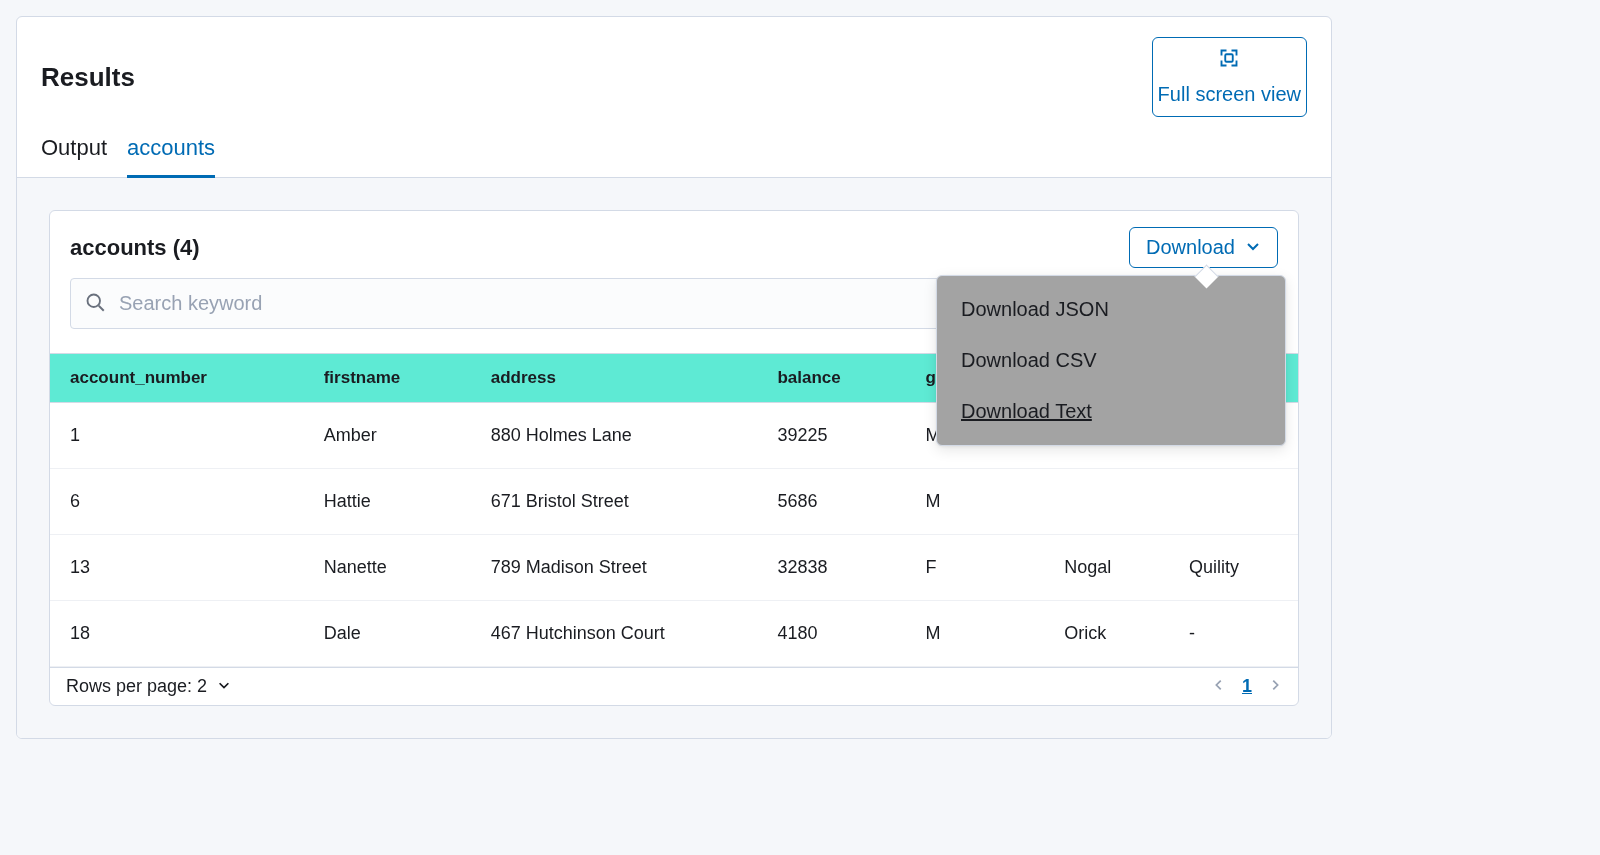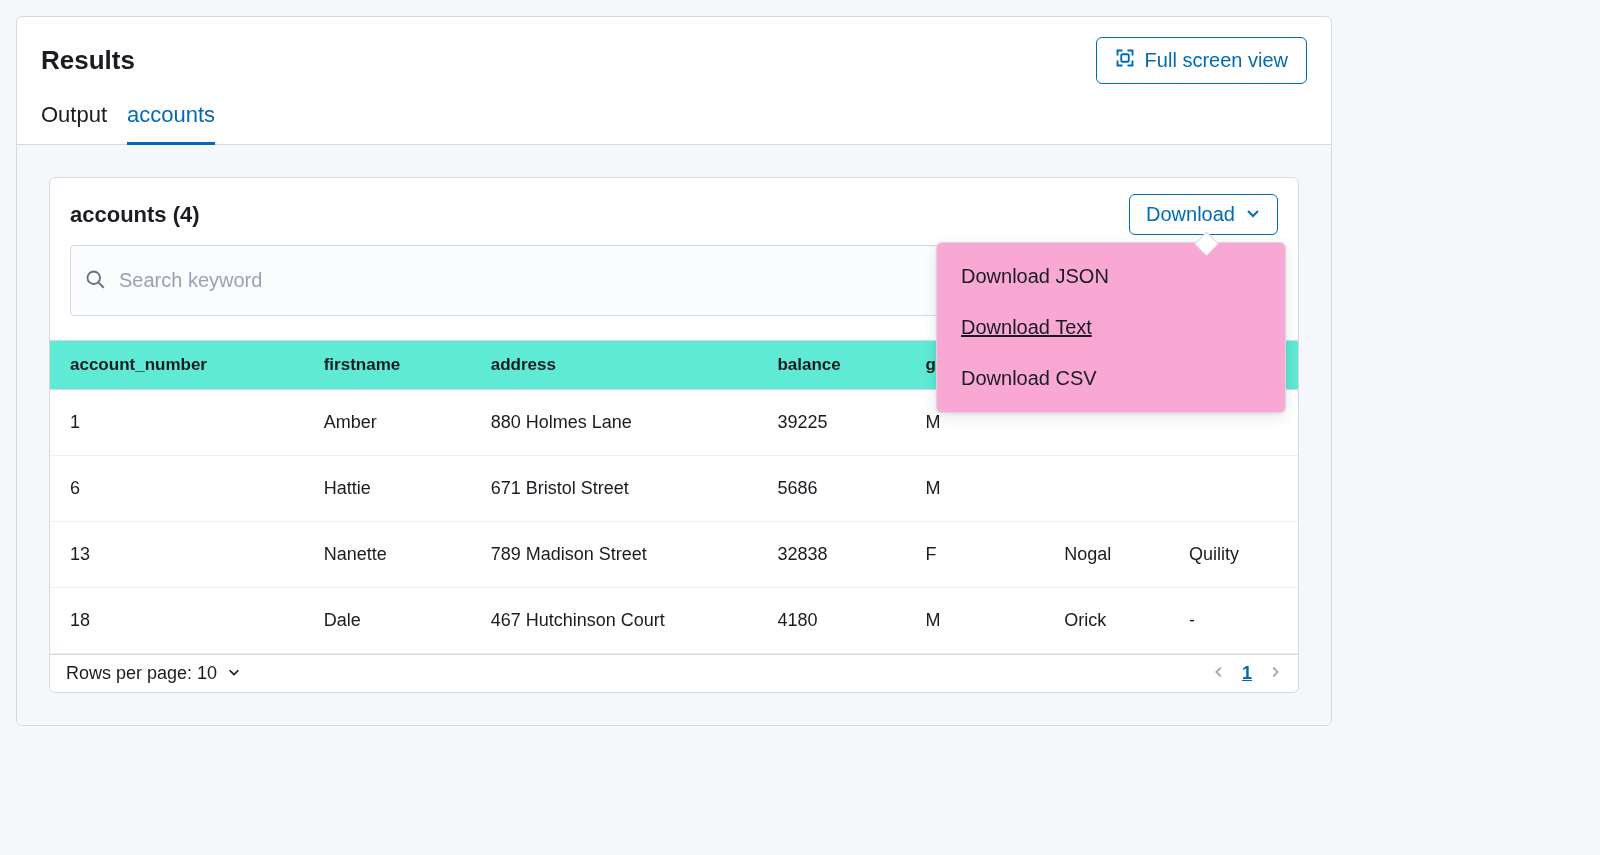--- a/index.html
+++ b/index.html
@@ -38,28 +38,29 @@
     padding: 20px 24px 0 24px;
   }
   .panel-title {
     font-size: 26px;
     font-weight: 700;
   }
   .fullscreen-btn {
     display: inline-flex;
     align-items: center;
     gap: 10px;
-    padding: 10px 18px;
+    padding: 10px 5px;
     border: 1px solid var(--blue);
     border-radius: 6px;
     color: var(--blue);
     font-size: 20px;
     font-weight: 500;
     background: #fff;
     cursor: pointer;
+    flex-direction: column;
   }
   .fullscreen-btn svg { width: 20px; height: 20px; }
 
   
   .tabs {
     display: flex;
     gap: 20px;
     padding: 18px 24px 0 24px;
     border-bottom: 1px solid var(--border);
   }
@@ -108,21 +109,21 @@
     cursor: pointer;
   }
   .download-btn svg { width: 16px; height: 16px; }
 
   
   .popover {
     position: absolute;
     right: 12px;
     top: 64px;
     width: 350px;
-    background: #f9a8d4;
+    background: #a3a3a3;
     border: 1px solid var(--border);
     border-radius: 6px;
     box-shadow: 0 4px 14px rgba(0,0,0,0.10), 0 1px 3px rgba(0,0,0,0.06);
     padding: 8px 0;
     z-index: 10;
   }
   .popover::before {
     content: "";
     position: absolute;
     top: -8px;
@@ -141,21 +142,21 @@
   }
   .popover-item.highlight { text-decoration: underline; }
 
   
   .search-wrap {
     margin: 10px 20px 0 20px;
     border: 1px solid var(--border);
     border-radius: 4px;
     display: flex;
     align-items: center;
-    padding: 22px 14px;
+    padding: 12px 14px;
     gap: 12px;
     background: #fbfcfd;
   }
   .search-wrap svg { width: 20px; height: 20px; color: var(--muted); flex-shrink: 0; }
   .search-input {
     border: none;
     outline: none;
     font-size: 20px;
     color: var(--text);
     width: 100%;
@@ -236,22 +237,22 @@
             <span>
               <svg viewBox="0 0 16 16" fill="none" stroke="currentColor" stroke-width="2">
                   <path d="M3 6 L8 11 L13 6"></path>
                 </svg>
             </span>
           </button>
         </div>
 
         <div class="popover" id="download-menu">
             <div class="popover-item">Download JSON</div>
+            <div class="popover-item">Download CSV</div>
             <div class="popover-item highlight">Download Text</div>
-            <div class="popover-item">Download CSV</div>
           </div>
 
         <div class="search-wrap">
           <span>
             <svg viewBox="0 0 16 16" fill="none" stroke="currentColor" stroke-width="1.5">
               <circle cx="7" cy="7" r="5"></circle>
                 <path d="M11 11 L15 15"></path>
             </svg>
           </span>
           <input class="search-input" placeholder="Search keyword" style="">
@@ -304,21 +305,21 @@
                 <td>4180</td>
                 <td>M</td>
                 <td>Orick</td>
                 <td>-</td>
               </tr>
             </tbody>
         </table>
 
         <div class="pagination">
           <div class="rows-per-page">
-            <span>Rows per page: 10</span>
+            <span>Rows per page: 2</span>
             <span>
               <svg viewBox="0 0 16 16" fill="none" stroke="currentColor" stroke-width="2">
                   <path d="M3 6 L8 11 L13 6"></path>
                 </svg>
             </span>
           </div>
           <div class="pager">
             <span class="nav">
               <span>
                 <svg viewBox="0 0 16 16" fill="none" stroke="currentColor" stroke-width="2">

